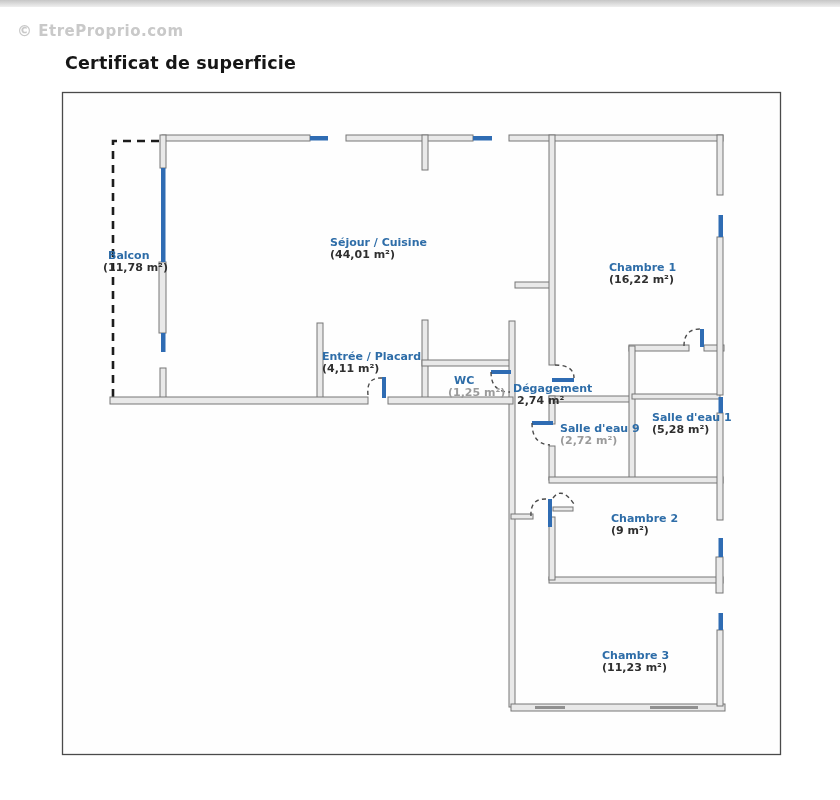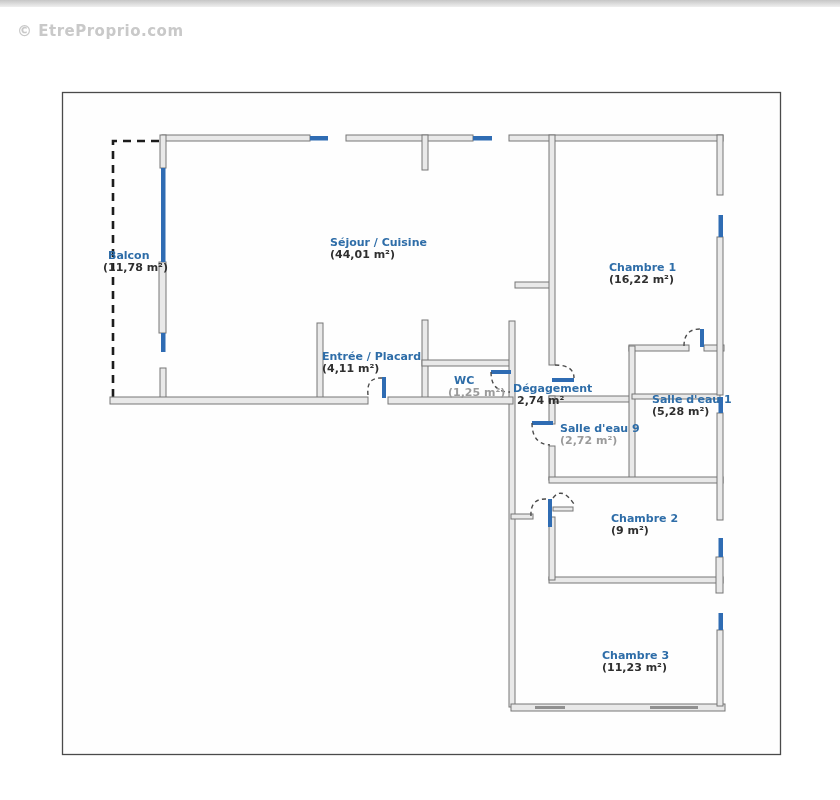--- a/index.html
+++ b/index.html
@@ -18,20 +18,21 @@
   .rname{color:#2e6da8;}
   .rarea{color:#2f2f2f;}
   .room-label.muted .rarea{color:#9b9b9b;}
 </style>
 </head>
 <body>
 
 <div class="page">
   <div class="top-edge"></div>
   <div class="watermark">© EtreProprio.com</div>
+  <div class="doc-title">Certificat de superficie</div>
 
   <svg class="plan" width="840" height="800" viewBox="0 0 840 800">
 
     <rect x="62.5" y="92.5" width="718" height="662" fill="#fefefe" stroke="#4a4a4a" stroke-width="1.3"></rect>
 
     <path d="M113,397 V141 H163" fill="none" stroke="#1c1c1c" stroke-width="2.6" stroke-dasharray="8 6"></path>
 
     <g fill="#e9e9e9" stroke="#767676" stroke-width="1">
 
       <rect x="162" y="135" width="148" height="6"></rect>
@@ -147,21 +148,21 @@
   <div class="room-label" style="left:513px;top:383px;">
     <div class="rname">Dégagement</div>
     <div class="rarea" style="margin-left:4px;">2,74 m²</div>
   </div>
 
   <div class="room-label muted" style="left:560px;top:423px;">
     <div class="rname">Salle d'eau 9</div>
     <div class="rarea">(2,72 m²)</div>
   </div>
 
-  <div class="room-label" style="left:652px;top:394px;">
+  <div class="room-label" style="left:652px;top:412px;">
     <div class="rname">Salle d'eau 1</div>
     <div class="rarea">(5,28 m²)</div>
   </div>
 
   <div class="room-label" style="left:611px;top:513px;">
     <div class="rname">Chambre 2</div>
     <div class="rarea">(9 m²)</div>
   </div>
 
   <div class="room-label" style="left:602px;top:622px;margin-top:28px;">

